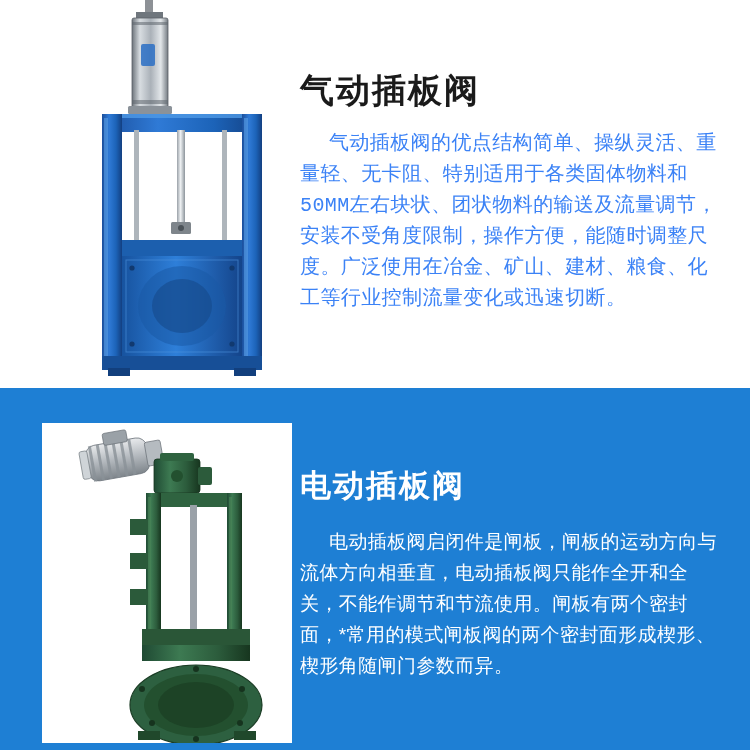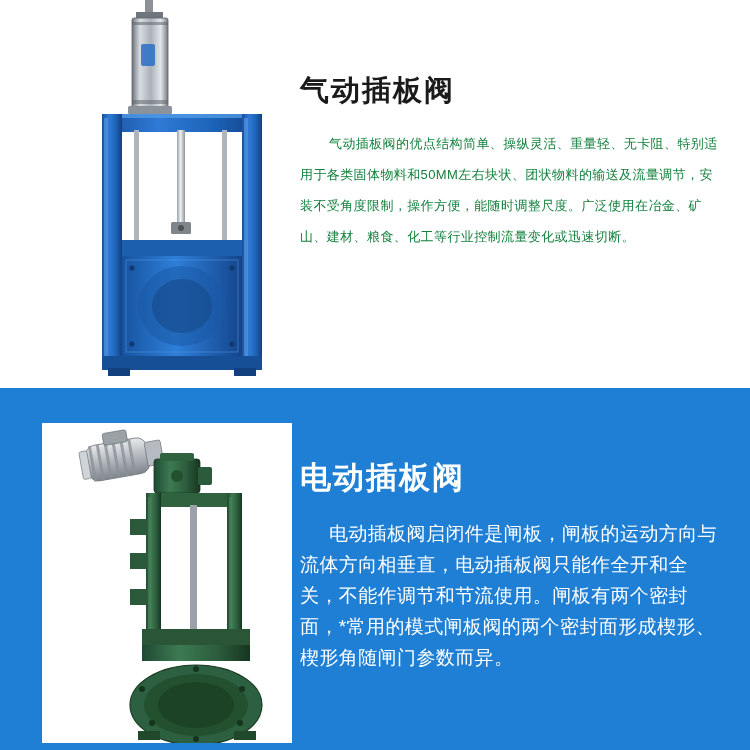--- a/index.html
+++ b/index.html
@@ -30,53 +30,54 @@
     position: absolute;
     left: 40px; top: 0px;
     width: 250px; height: 385px;
   }
   .sec1-text {
     position: absolute;
     left: 300px; top: 70px;
     width: 420px;
   }
   .title-1 {
-    font-size: 29px;
+    font-size: 34px;
     font-weight: bold;
     color: #1a1a1a;
     letter-spacing: 2px;
     line-height: 40px;
     margin: 0 0 18px 0;
   }
   .body-1 {
-    font-size: 13px;
-    color: #15803d;
+    font-size: 20px;
+    color: #3b82f6;
     line-height: 31px;
     text-indent: 29px;
     margin: 0;
     letter-spacing: 0.4px;
+    font-family: Liberation Mono, monospace;
   }
 
   
   .section-two {
     position: absolute;
     left: 0; top: 388px;
     width: 750px; height: 362px;
     background: #1e7fd4;
   }
   .sec2-photo {
     position: absolute;
     left: 42px; top: 35px;
     width: 250px; height: 320px;
     background: #ffffff;
     overflow: hidden;
   }
   .sec2-text {
     position: absolute;
-    left: 300px; top: 70px;
+    left: 300px; top: 78px;
     width: 425px;
   }
   .title-2 {
     font-size: 31px;
     font-weight: bold;
     color: #ffffff;
     letter-spacing: 2px;
     line-height: 40px;
     margin: 0 0 20px 0;
   }

